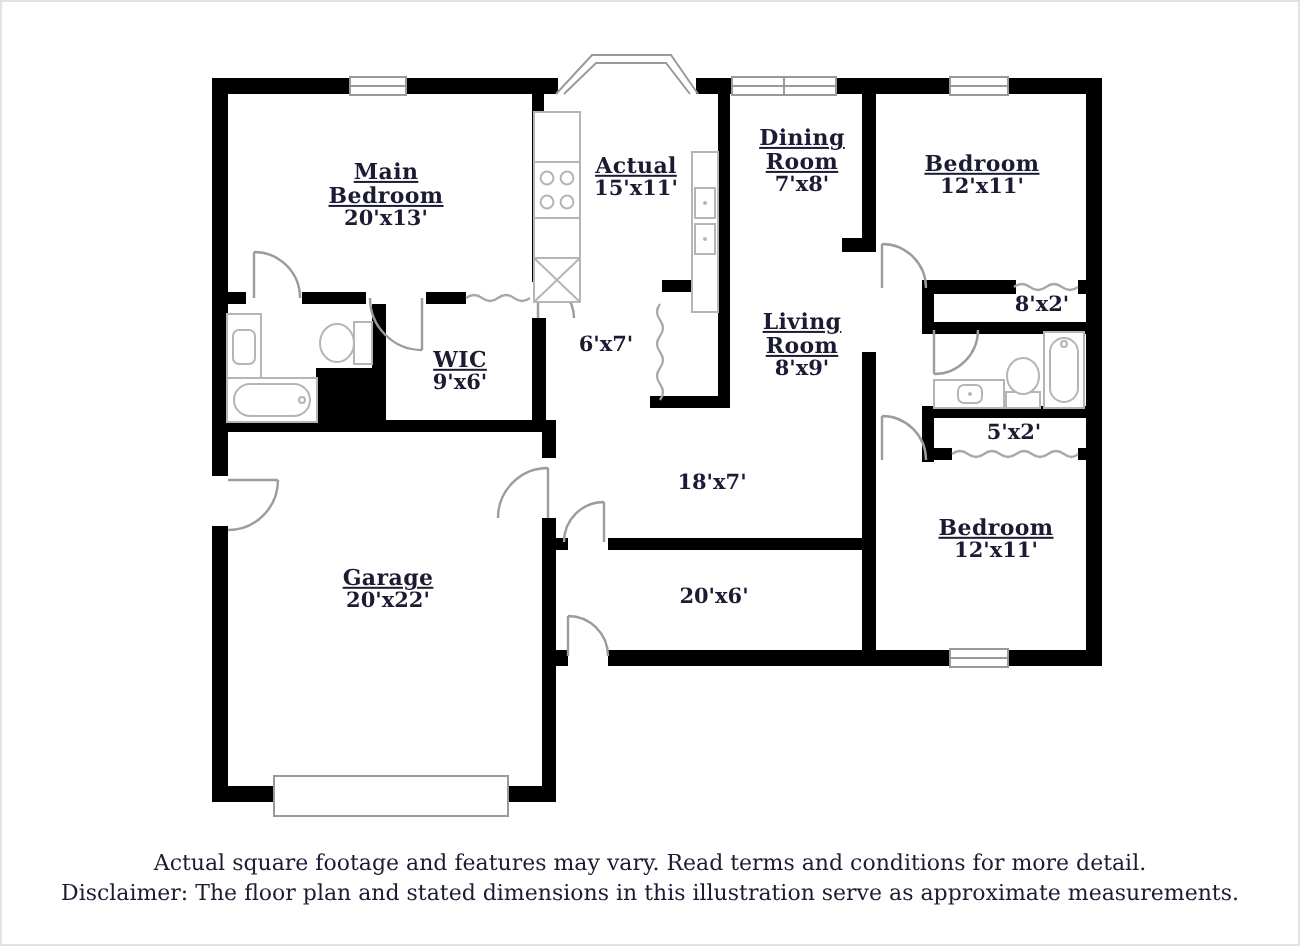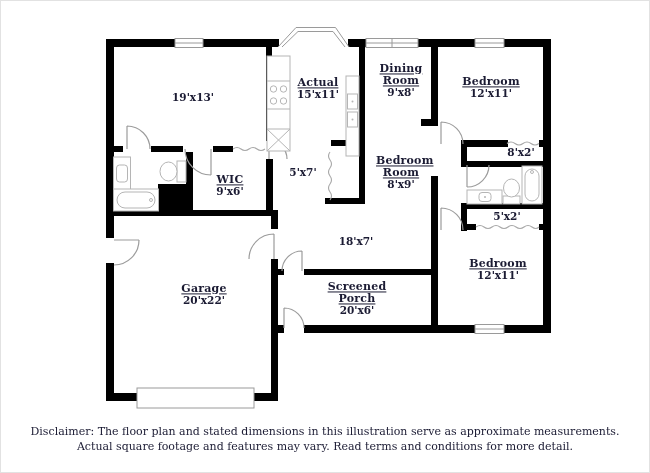--- a/index.html
+++ b/index.html
@@ -173,65 +173,65 @@
       </g>
       <g>
         <rect class="fixture" x="466" y="189" width="35" height="14"></rect>
         <rect class="fixture" x="478" y="191.5" width="12" height="9" rx="3"></rect>
         <circle cx="484" cy="196" r="1" fill="#b5b5b5"></circle>
       </g>
     </g>
   </svg>
 
   <div class="room-label" style="left:192px;top:97px;max-width:62px">
-    <span class="room-dims">19'x13'</span>
+    <span class="room-name">Main Bedroom</span>
+    <span class="room-dims">20'x13'</span>
   </div>
   <div class="room-label" style="left:317px;top:88px;max-width:80px">
     <span class="room-name">Actual</span>
     <span class="room-dims">15'x11'</span>
   </div>
   <div class="room-label" style="left:400px;top:80px;max-width:50px">
     <span class="room-name">Dining Room</span>
-    <span class="room-dims">9'x8'</span>
+    <span class="room-dims">7'x8'</span>
   </div>
   <div class="room-label" style="left:490px;top:87px;max-width:70px">
     <span class="room-name">Bedroom</span>
     <span class="room-dims">12'x11'</span>
   </div>
   <div class="room-label" style="left:229px;top:185px;max-width:60px">
     <span class="room-name">WIC</span>
     <span class="room-dims">9'x6'</span>
   </div>
   <div class="room-label" style="left:302px;top:172px">
-    <span class="room-dims">5'x7'</span>
+    <span class="room-dims">6'x7'</span>
   </div>
   <div class="room-label" style="left:400px;top:172px;max-width:50px">
-    <span class="room-name">Bedroom Room</span>
+    <span class="room-name">Living Room</span>
     <span class="room-dims">8'x9'</span>
   </div>
   <div class="room-label" style="left:520px;top:152px">
     <span class="room-dims">8'x2'</span>
   </div>
   <div class="room-label" style="left:506px;top:216px">
     <span class="room-dims">5'x2'</span>
   </div>
   <div class="room-label" style="left:355px;top:241px">
     <span class="room-dims">18'x7'</span>
   </div>
-  <div class="room-label" style="left:203px;top:294px;max-width:70px">
+  <div class="room-label" style="left:193px;top:294px;max-width:70px">
     <span class="room-name">Garage</span>
     <span class="room-dims">20'x22'</span>
   </div>
   <div class="room-label" style="left:356px;top:298px;max-width:64px">
-    <span class="room-name">Screened Porch</span>
     <span class="room-dims">20'x6'</span>
   </div>
   <div class="room-label" style="left:497px;top:269px;max-width:70px">
     <span class="room-name">Bedroom</span>
     <span class="room-dims">12'x11'</span>
   </div>
 
   <div class="disclaimer">
+    <span>Actual square footage and features may vary. Read terms and conditions for more detail.</span>
     <span>Disclaimer: The floor plan and stated dimensions in this illustration serve as approximate measurements.</span>
-    <span>Actual square footage and features may vary. Read terms and conditions for more detail.</span>
   </div>
 
 </div>
 
 </body></html>

